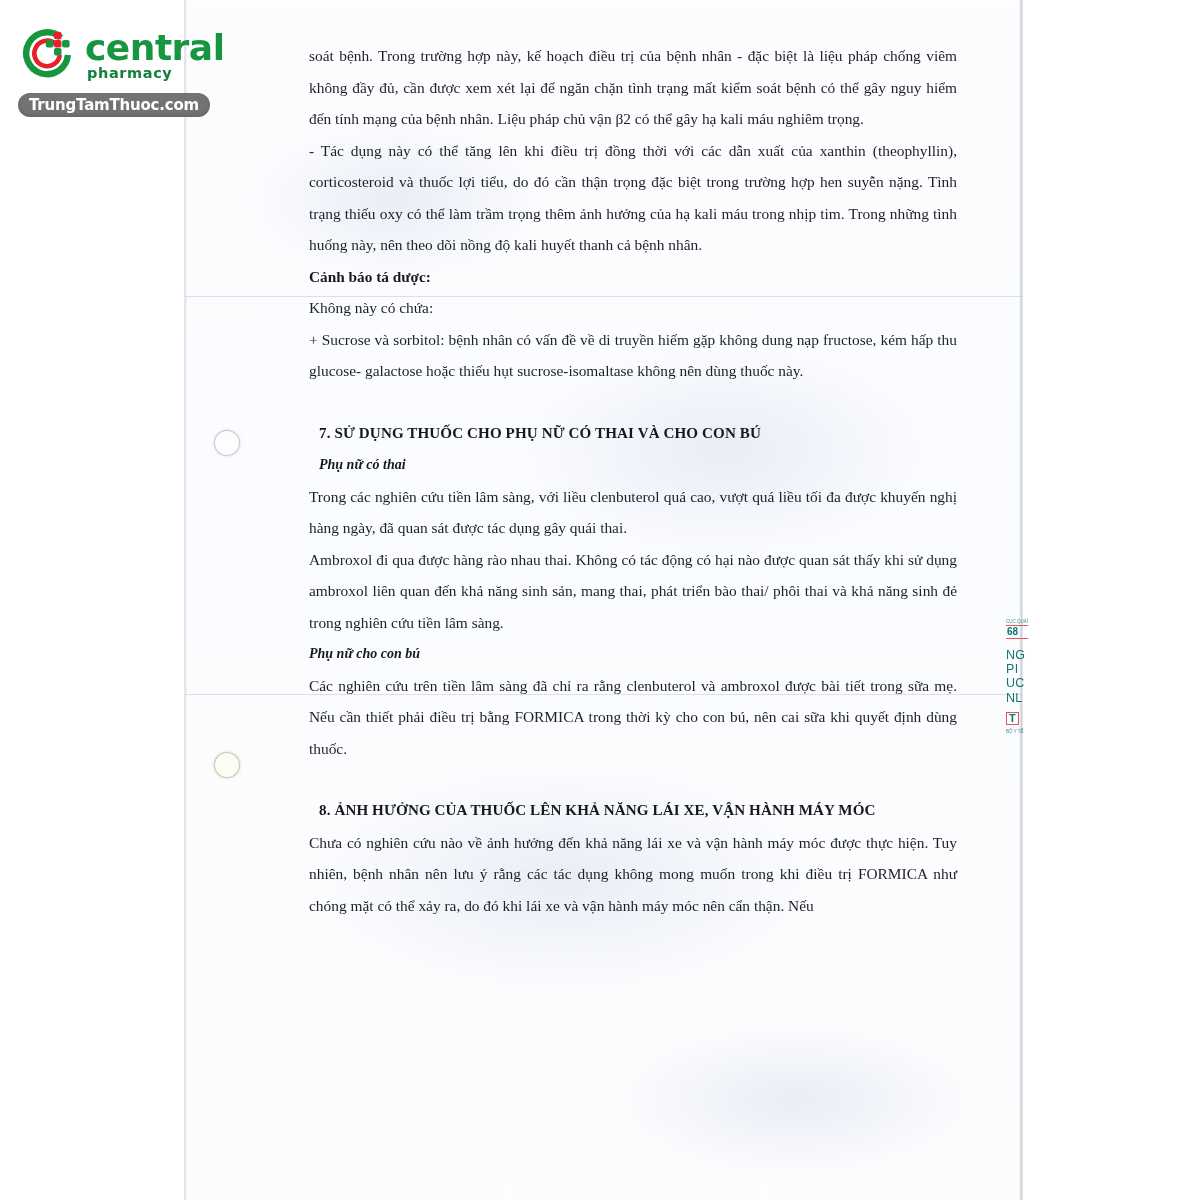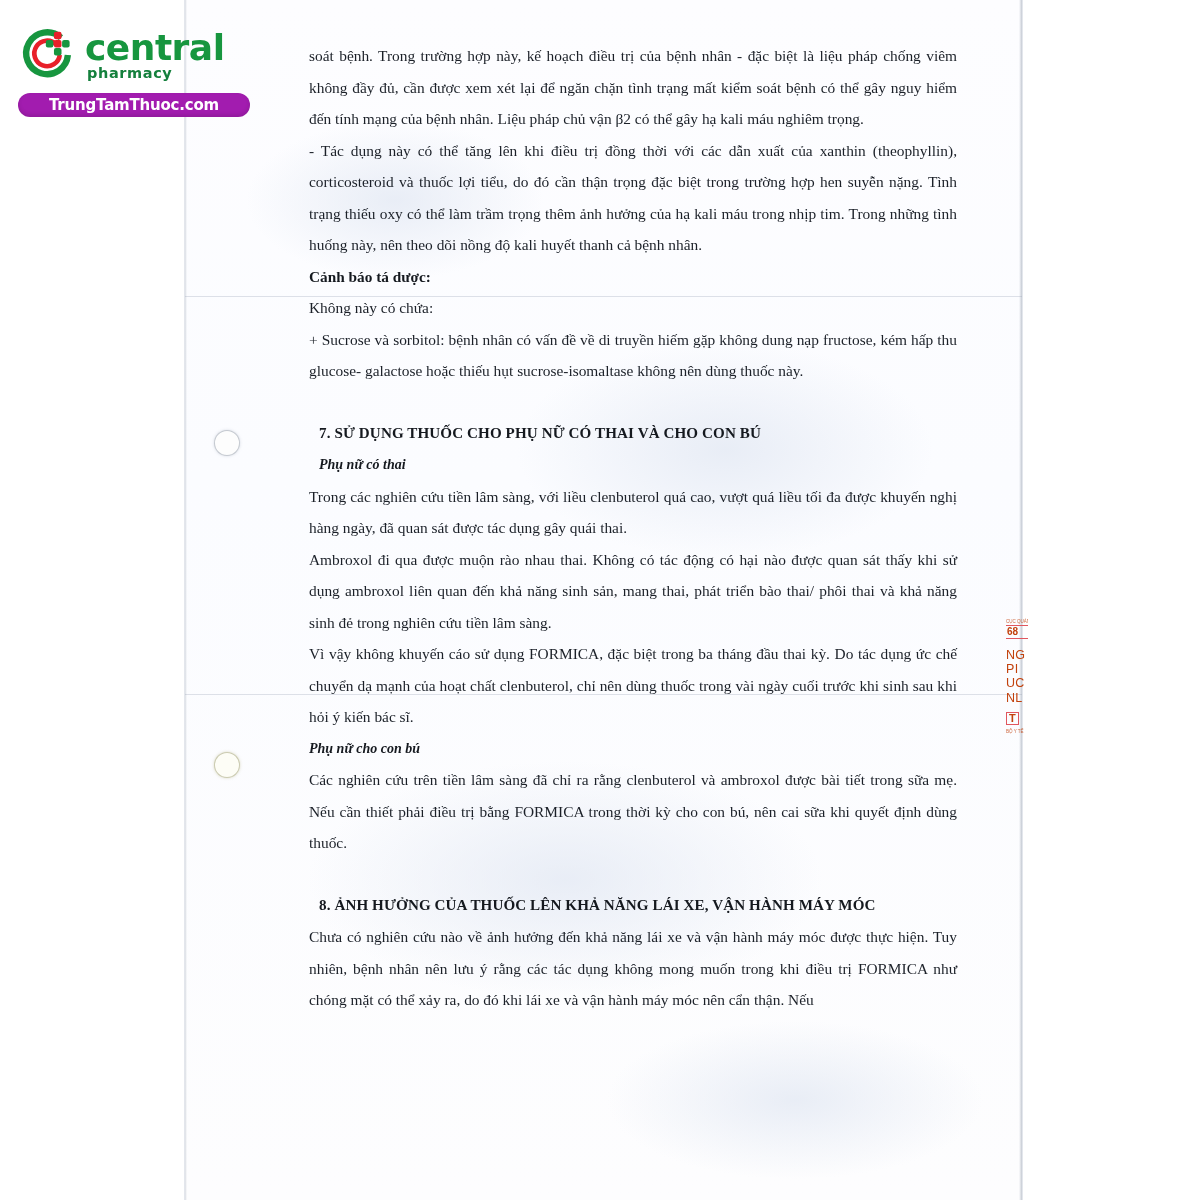--- a/index.html
+++ b/index.html
@@ -85,24 +85,24 @@
   .logo-pharmacy {
     font-family: "DejaVu Sans", sans-serif;
     font-weight: 600;
     font-size: 14.5px;
     color: #15803d;
     letter-spacing: .6px;
     margin-left: 2px;
   }
   #site-banner {
     margin-top: 9px;
-    width: 232px;
+    width: 192px;
     height: 24px;
     border-radius: 12px;
-    background: #a21caf;
+    background: #737373;
     display: flex;
     align-items: center;
     justify-content: center;
     box-shadow: inset 0 -2px 4px rgba(0,0,0,.12);
   }
   #site-banner span {
     font-family: "DejaVu Sans", sans-serif;
     font-weight: 700;
     font-size: 15px;
     color: #ffffff;
@@ -151,21 +151,21 @@
   .gap-lg { height: 31px; }
   .indent-head { padding-left: 10px; }
 
   
   #stamp-fragment {
     position: absolute;
     left: 1006px;
     top: 616px;
     width: 22px;
     overflow: hidden;
-    color: #c2410c;
+    color: #0f766e;
     font-family: "Liberation Sans", sans-serif;
     text-align: left;
     line-height: 1.05;
   }
   #stamp-fragment .st-num {
     font-size: 10px; font-weight: 600;
     border-top: 1px solid #e0565e;
     border-bottom: 1px solid #e0565e;
     padding: 1px 0 1px 1px;
     white-space: nowrap;
@@ -220,23 +220,22 @@
     <p class="para">+ Sucrose và sorbitol: bệnh nhân có vấn đề về di truyền hiếm gặp không dung nạp fructose, kém hấp thu glucose- galactose hoặc thiếu hụt sucrose-isomaltase không nên dùng thuốc này.</p>
 
     <div class="gap-lg"></div>
 
     <h2 class="section-head indent-head">7. SỬ DỤNG THUỐC CHO PHỤ NỮ CÓ THAI VÀ CHO CON BÚ</h2>
 
     <p class="sub-head indent-head">Phụ nữ có thai</p>
 
     <p class="para">Trong các nghiên cứu tiền lâm sàng, với liều clenbuterol quá cao, vượt quá liều tối đa được khuyến nghị hàng ngày, đã quan sát được tác dụng gây quái thai.</p>
 
-    <p class="para">Ambroxol đi qua được muộn rào nhau thai. Không có tác động có hại nào được quan sát thấy khi sử dụng ambroxol liên quan đến khả năng sinh sản, mang thai, phát triển bào thai/ phôi thai và khả năng sinh đẻ trong nghiên cứu tiền lâm sàng.</p>
-
-    <p class="para">Vì vậy không khuyến cáo sử dụng FORMICA, đặc biệt trong ba tháng đầu thai kỳ. Do tác dụng ức chế chuyển dạ mạnh của hoạt chất clenbuterol, chỉ nên dùng thuốc trong vài ngày cuối trước khi sinh sau khi hỏi ý kiến bác sĩ.</p>
+    <p class="para">Ambroxol đi qua được hàng rào nhau thai. Không có tác động có hại nào được quan sát thấy khi sử dụng ambroxol liên quan đến khả năng sinh sản, mang thai, phát triển bào thai/ phôi thai và khả năng sinh đẻ trong nghiên cứu tiền lâm sàng.</p>
+
 
     <p class="sub-head">Phụ nữ cho con bú</p>
 
     <p class="para">Các nghiên cứu trên tiền lâm sàng đã chỉ ra rằng clenbuterol và ambroxol được bài tiết trong sữa mẹ. Nếu cần thiết phải điều trị bằng FORMICA trong thời kỳ cho con bú, nên cai sữa khi quyết định dùng thuốc.</p>
 
     <div class="gap-lg"></div>
 
     <h2 class="section-head indent-head">8. ẢNH HƯỞNG CỦA THUỐC LÊN KHẢ NĂNG LÁI XE, VẬN HÀNH MÁY MÓC</h2>
 
     <p class="para">Chưa có nghiên cứu nào về ảnh hưởng đến khả năng lái xe và vận hành máy móc được thực hiện. Tuy nhiên, bệnh nhân nên lưu ý rằng các tác dụng không mong muốn trong khi điều trị FORMICA như chóng mặt có thể xảy ra, do đó khi lái xe và vận hành máy móc nên cẩn thận. Nếu</p>

